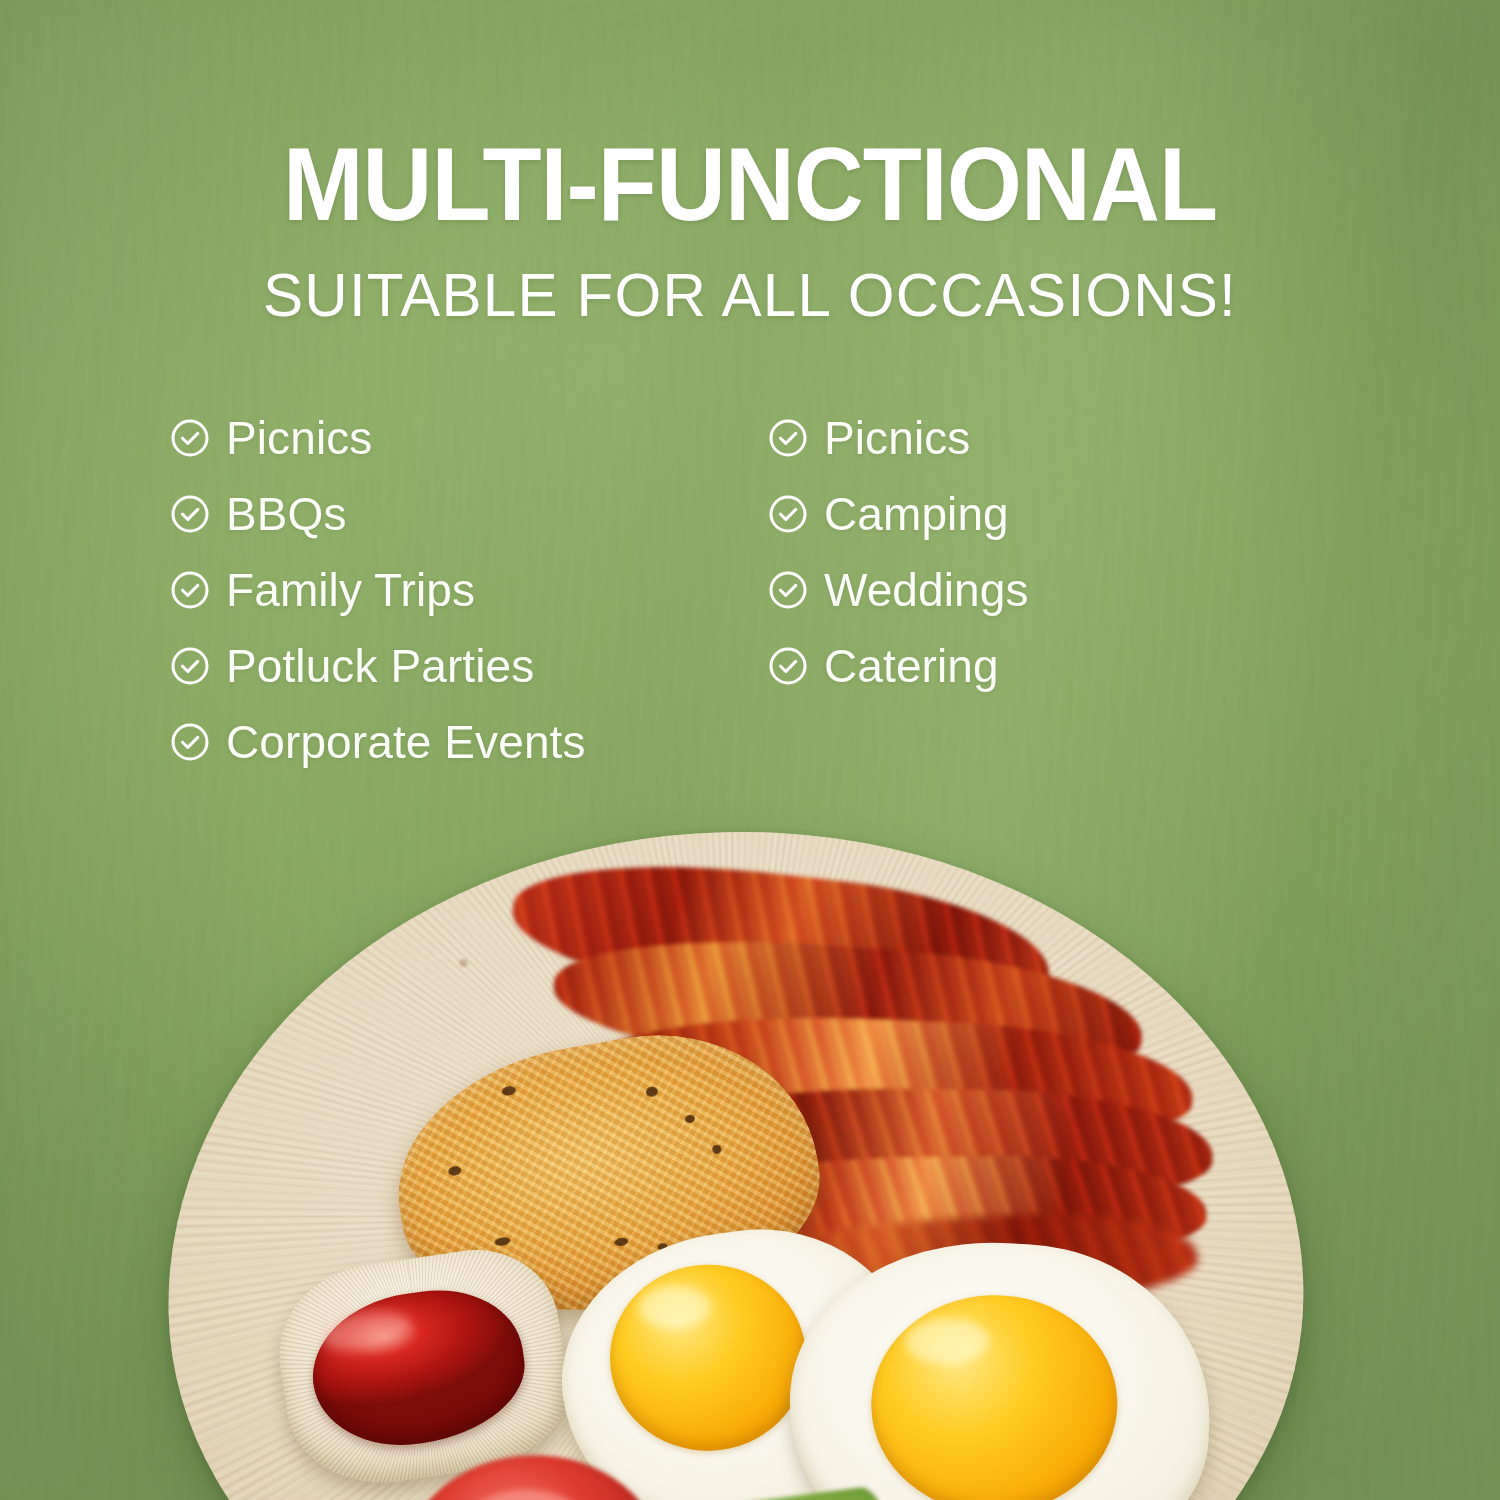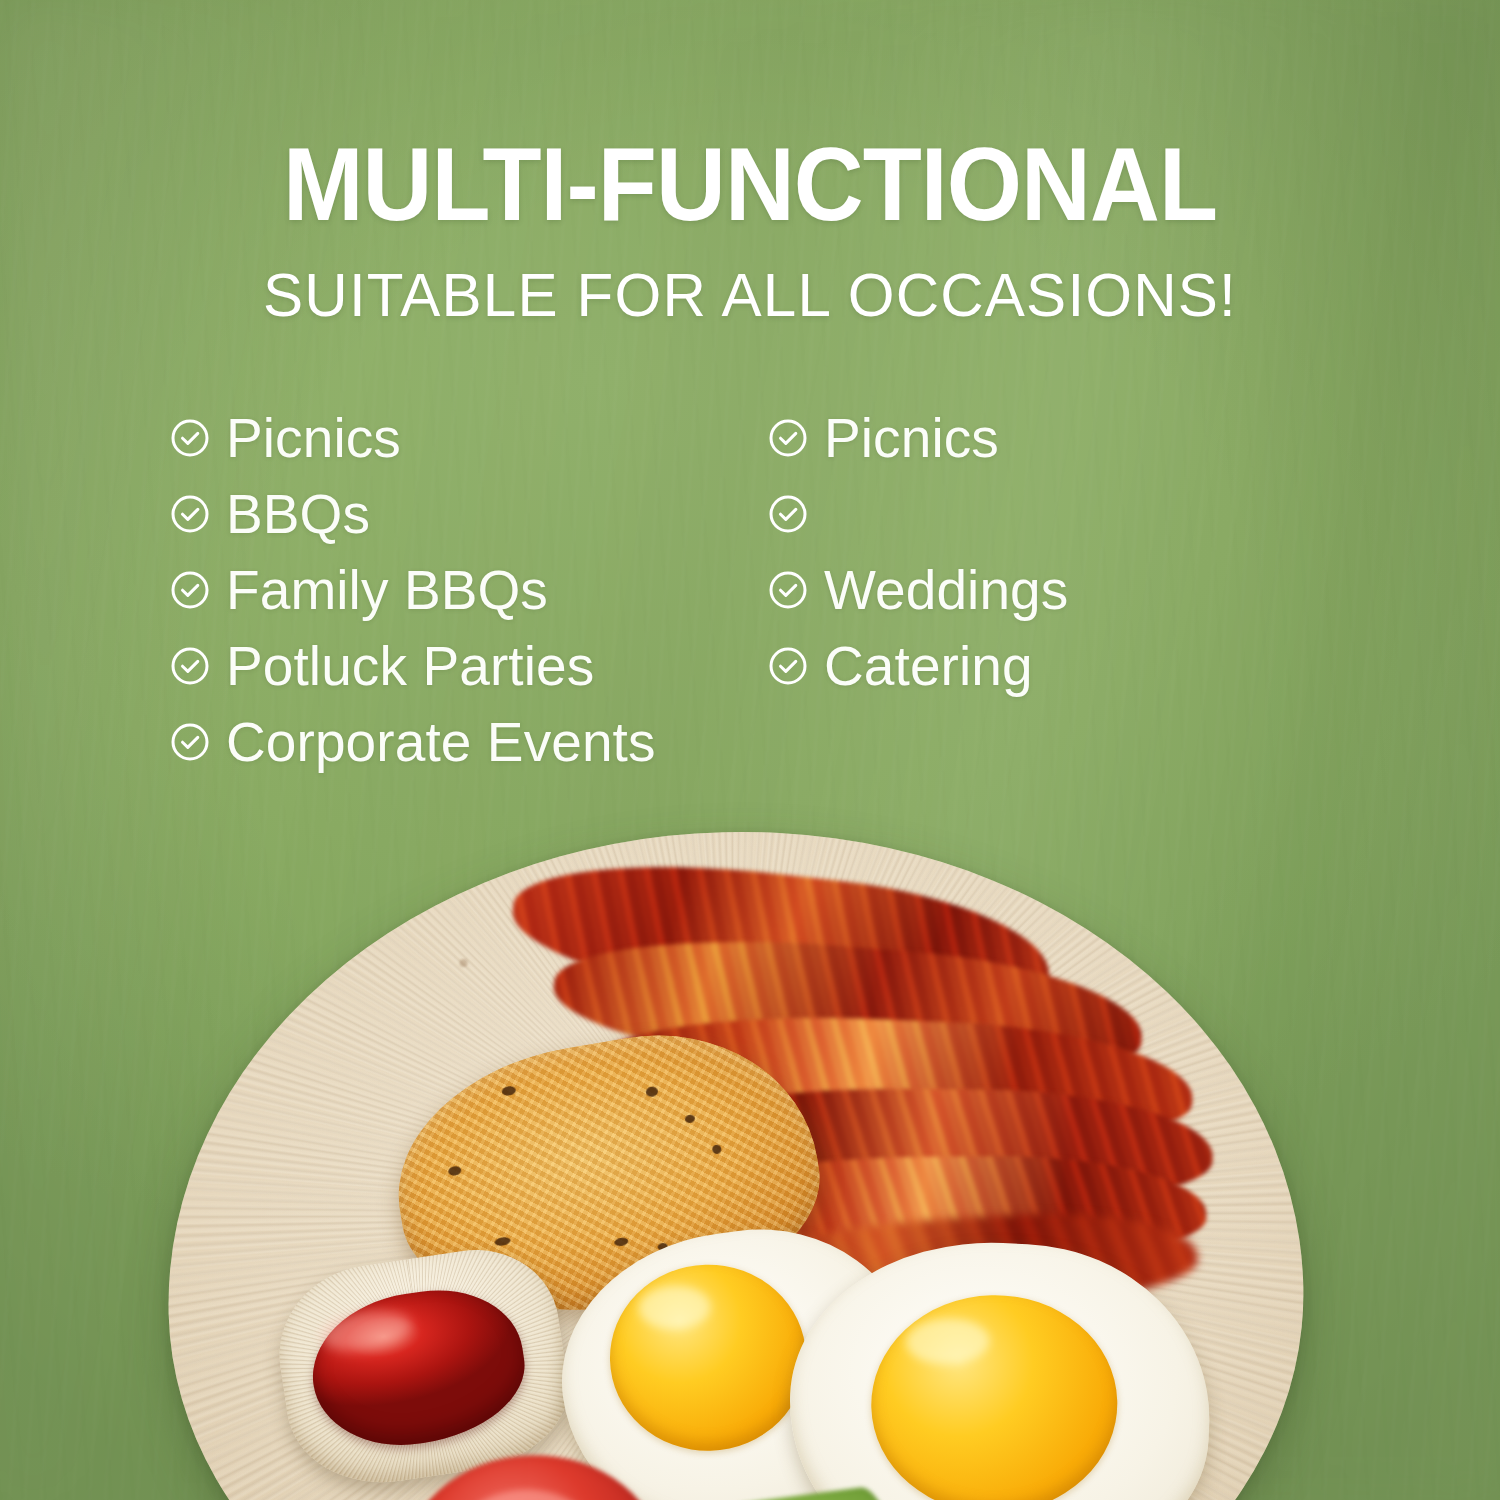--- a/index.html
+++ b/index.html
@@ -57,21 +57,21 @@
   .lists{position:absolute;top:400px;left:0;width:1500px;height:400px;}
   .col{position:absolute;top:0;}
   .col-left{left:170px;}
   .col-right{left:768px;}
 
   .item{display:flex;align-items:center;height:76px;}
   .chk{width:40px;height:40px;flex:0 0 40px;display:block;}
   .chk svg{display:block;width:40px;height:40px;}
   .item-label{
     margin-left:16px;color:#fbfdf8;
-    font-size:55px;line-height:56px;font-weight:400;
+    font-size:46px;line-height:56px;font-weight:400;
     letter-spacing:.1px;white-space:nowrap;
     text-shadow:0 1px 4px rgba(60,85,40,.18);
   }
 
   
   .photo{position:absolute;left:0;top:780px;width:1500px;height:720px;overflow:hidden;}
 
   .plate{
     position:absolute;left:168px;top:52px;width:1135px;height:900px;
     border-radius:50% 50% 50% 50%/52% 52% 48% 48%;
@@ -193,21 +193,21 @@
         </span>
         <span class="item-label">BBQs</span>
       </div>
       <div class="item">
         <span class="chk">
           <svg viewBox="0 0 40 40">
               <circle cx="20" cy="20" r="17" fill="none" stroke="#ffffff" stroke-width="3"></circle>
               <path d="M12.5 20.2 L17.8 25.4 L27.8 15.4" fill="none" stroke="#ffffff" stroke-width="3" stroke-linecap="round" stroke-linejoin="round"></path>
             </svg>
         </span>
-        <span class="item-label">Family BBQs</span>
+        <span class="item-label">Family Trips</span>
       </div>
       <div class="item">
         <span class="chk">
           <svg viewBox="0 0 40 40">
               <circle cx="20" cy="20" r="17" fill="none" stroke="#ffffff" stroke-width="3"></circle>
               <path d="M12.5 20.2 L17.8 25.4 L27.8 15.4" fill="none" stroke="#ffffff" stroke-width="3" stroke-linecap="round" stroke-linejoin="round"></path>
             </svg>
         </span>
         <span class="item-label">Potluck Parties</span>
       </div>
@@ -232,20 +232,21 @@
         </span>
         <span class="item-label">Picnics</span>
       </div>
       <div class="item">
         <span class="chk">
           <svg viewBox="0 0 40 40">
               <circle cx="20" cy="20" r="17" fill="none" stroke="#ffffff" stroke-width="3"></circle>
               <path d="M12.5 20.2 L17.8 25.4 L27.8 15.4" fill="none" stroke="#ffffff" stroke-width="3" stroke-linecap="round" stroke-linejoin="round"></path>
             </svg>
         </span>
+        <span class="item-label">Camping</span>
       </div>
       <div class="item">
         <span class="chk">
           <svg viewBox="0 0 40 40">
               <circle cx="20" cy="20" r="17" fill="none" stroke="#ffffff" stroke-width="3"></circle>
               <path d="M12.5 20.2 L17.8 25.4 L27.8 15.4" fill="none" stroke="#ffffff" stroke-width="3" stroke-linecap="round" stroke-linejoin="round"></path>
             </svg>
         </span>
         <span class="item-label">Weddings</span>
       </div>

